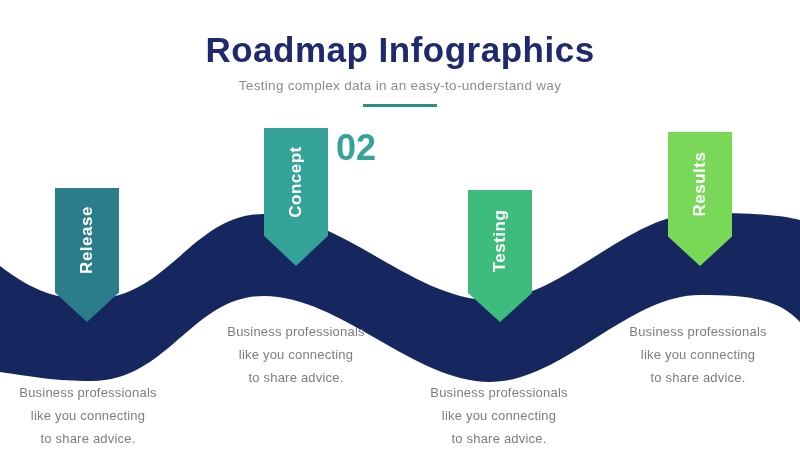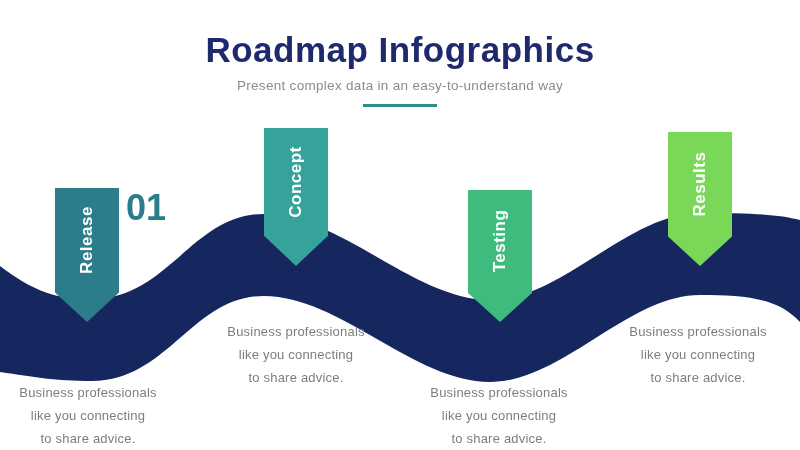--- a/index.html
+++ b/index.html
@@ -45,21 +45,21 @@
   .desc-3{left:414px;top:381px;}
   .desc-4{left:613px;top:320px;}
 </style>
 </head>
 <body>
 
 <div class="stage">
 
   <div class="hdr">
     <h1 class="title" style="color: rgb(31, 42, 110);">Roadmap Infographics</h1>
-    <p class="subtitle" style="color: rgb(140, 140, 140);">Present complex data in an easy-to-understand way</p>
+    <p class="subtitle" style="color: rgb(140, 140, 140);">Testing complex data in an easy-to-understand way</p>
     <div class="underline" style="background-color: rgb(46, 140, 138);"></div>
   </div>
 
   <svg class="wave" viewBox="0 0 800 450" preserveAspectRatio="none" aria-hidden="true">
     <path d="M 0 266
              C 35 292, 55 299, 92 299
              C 168 299, 192 214, 264 214
              C 340 214, 414 300, 490 300
              C 562 300, 628 213, 700 213
              C 745 213, 778 214, 800 220
@@ -68,28 +68,28 @@
              C 628 295, 562 382, 490 382
              C 414 382, 340 296, 264 296
              C 192 296, 168 381, 92 381
              C 55 381, 35 377, 0 372
              Z" style="fill: rgb(22, 39, 95);"></path>
   </svg>
 
   <div class="arrow arrow-1" style="background-color: rgb(43, 125, 140);">
     <span class="arrow-label" style="color: rgb(255, 255, 255);">Release</span>
   </div>
-  <span class="num num-1" style="color: rgb(43, 125, 140);">01</span>
   <p class="desc desc-1" style="color: rgb(125, 125, 125);">Business professionals
 like you connecting
 to share advice.</p>
 
   <div class="arrow arrow-2" style="background-color: rgb(54, 163, 155);">
     <span class="arrow-label" style="color: rgb(255, 255, 255);">Concept</span>
   </div>
+  <span class="num num-2" style="color: rgb(54, 163, 155);">02</span>
   <p class="desc desc-2" style="color: rgb(125, 125, 125);">Business professionals
 like you connecting
 to share advice.</p>
 
   <div class="arrow arrow-3" style="background-color: rgb(61, 188, 125);">
     <span class="arrow-label" style="color: rgb(255, 255, 255);">Testing</span>
   </div>
   <p class="desc desc-3" style="color: rgb(125, 125, 125);">Business professionals
 like you connecting
 to share advice.</p>

